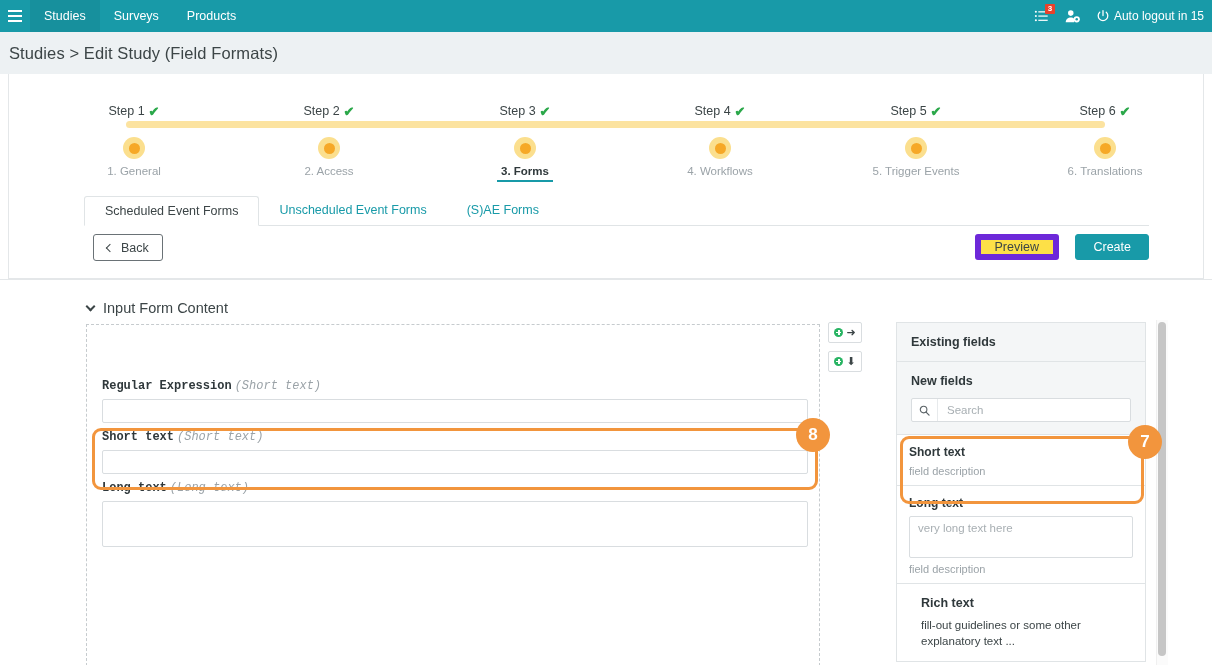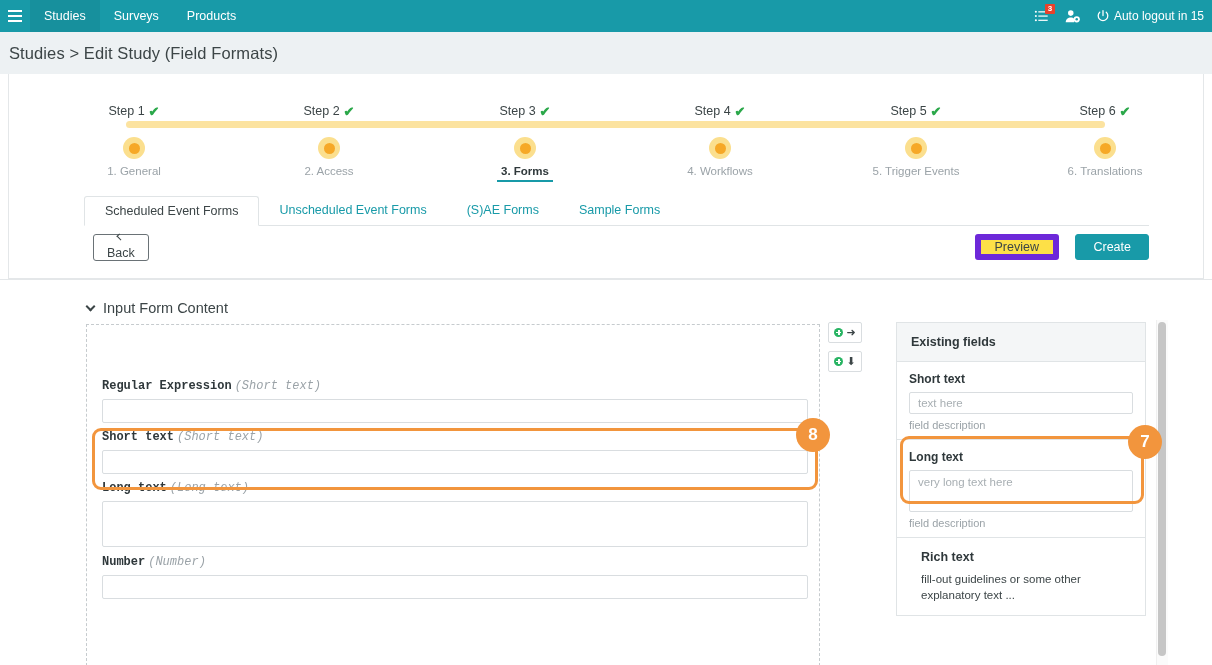--- a/index.html
+++ b/index.html
@@ -152,21 +152,21 @@
   .btn {
     font-size: 12.5px; border-radius: 3px;
     cursor: pointer; display: inline-flex;
     align-items: center; justify-content: center;
     white-space: nowrap;
   }
   .btn-back {
     position: absolute; left: 9px; top: 0;
     height: 27px; padding: 0 13px;
     background: #fff; border: 1px solid #6A7276;
-    color: #3C4547; gap: 7px; flex-direction: column;
+    color: #3C4547; gap: 7px;
   }
   .btn-preview {
     position: absolute; right: 90px; top: 0;
     height: 26px; padding: 0 14px;
     background: #fde047; border: 6px solid #6d28d9;
     color: #3C4547;
   }
   .btn-create {
     position: absolute; right: 0; top: 0;
     height: 26px; padding: 0 17px;
@@ -443,21 +443,20 @@
           <span class="step-dot"></span>
         </div>
       <div class="step-label">6. Translations</div>
     </div>
   </div>
 
   <div class="tabs">
     <div class="tab active">Scheduled Event Forms</div>
     <div class="tab">Unscheduled Event Forms</div>
     <div class="tab">(S)AE Forms</div>
-    <div class="tab">Sample Forms</div>
   </div>
 
   <div class="action-row">
     <div class="btn btn-back">
       <span class="chev-left"></span>
       <span>Back</span>
     </div>
     <div class="btn btn-preview">Preview</div>
     <div class="btn btn-create">Create</div>
   </div>
@@ -485,49 +484,56 @@
       <div class="field-input"></div>
     </div>
 
     <div class="field-block" style="top:156px">
       <div class="field-label">
         <span>Long text</span><em>(Long text)</em>
       </div>
       <div class="field-input tall"></div>
     </div>
 
-    <div class="field-block" style="top:230px">
-      <div class="field-label">
-        <span>Number</span><em>(Number)</em>
-      </div>
-      <div class="field-input"></div>
-    </div>
   </div>
 </div>
 
 <div class="mid-buttons">
   <div class="mid-btn">
     <span class="plus-circle"></span>
     <span class="arrow-glyph">➜</span>
   </div>
   <div class="mid-btn">
     <span class="plus-circle"></span>
     <span class="arrow-glyph">⬇</span>
   </div>
 </div>
 
 <div class="right-panel">
   <div class="panel-box">
     <div class="panel-head">Existing fields</div>
   </div>
 
+  <div class="panel-box">
+    <div class="panel-sub">New fields</div>
+    <div class="search-wrap">
+      <div class="search-box">
+        <div class="search-icon-cell">
+          <svg width="11" height="11" viewBox="0 0 12 12" aria-hidden="true">
+            <circle cx="5" cy="5" r="3.6" fill="none" stroke="#5B6367" stroke-width="1.2"></circle>
+            <line x1="7.7" y1="7.7" x2="11" y2="11" stroke="#5B6367" stroke-width="1.3" stroke-linecap="round"></line>
+          </svg>
+        </div>
+        <span class="search-ph">Search</span>
+      </div>
+    </div>
+  </div>
 
   <div class="field-card">
     <div class="fc-title">Short text</div>
-    <div class="fc-input">text here</div>
     <div class="fc-desc">field description</div>
   </div>
 
   <div class="field-card">
     <div class="fc-title">Long text</div>
     <div class="fc-input tall">very long text here</div>
     <div class="fc-desc">field description</div>
   </div>
 
   <div class="field-card fc-rich">

